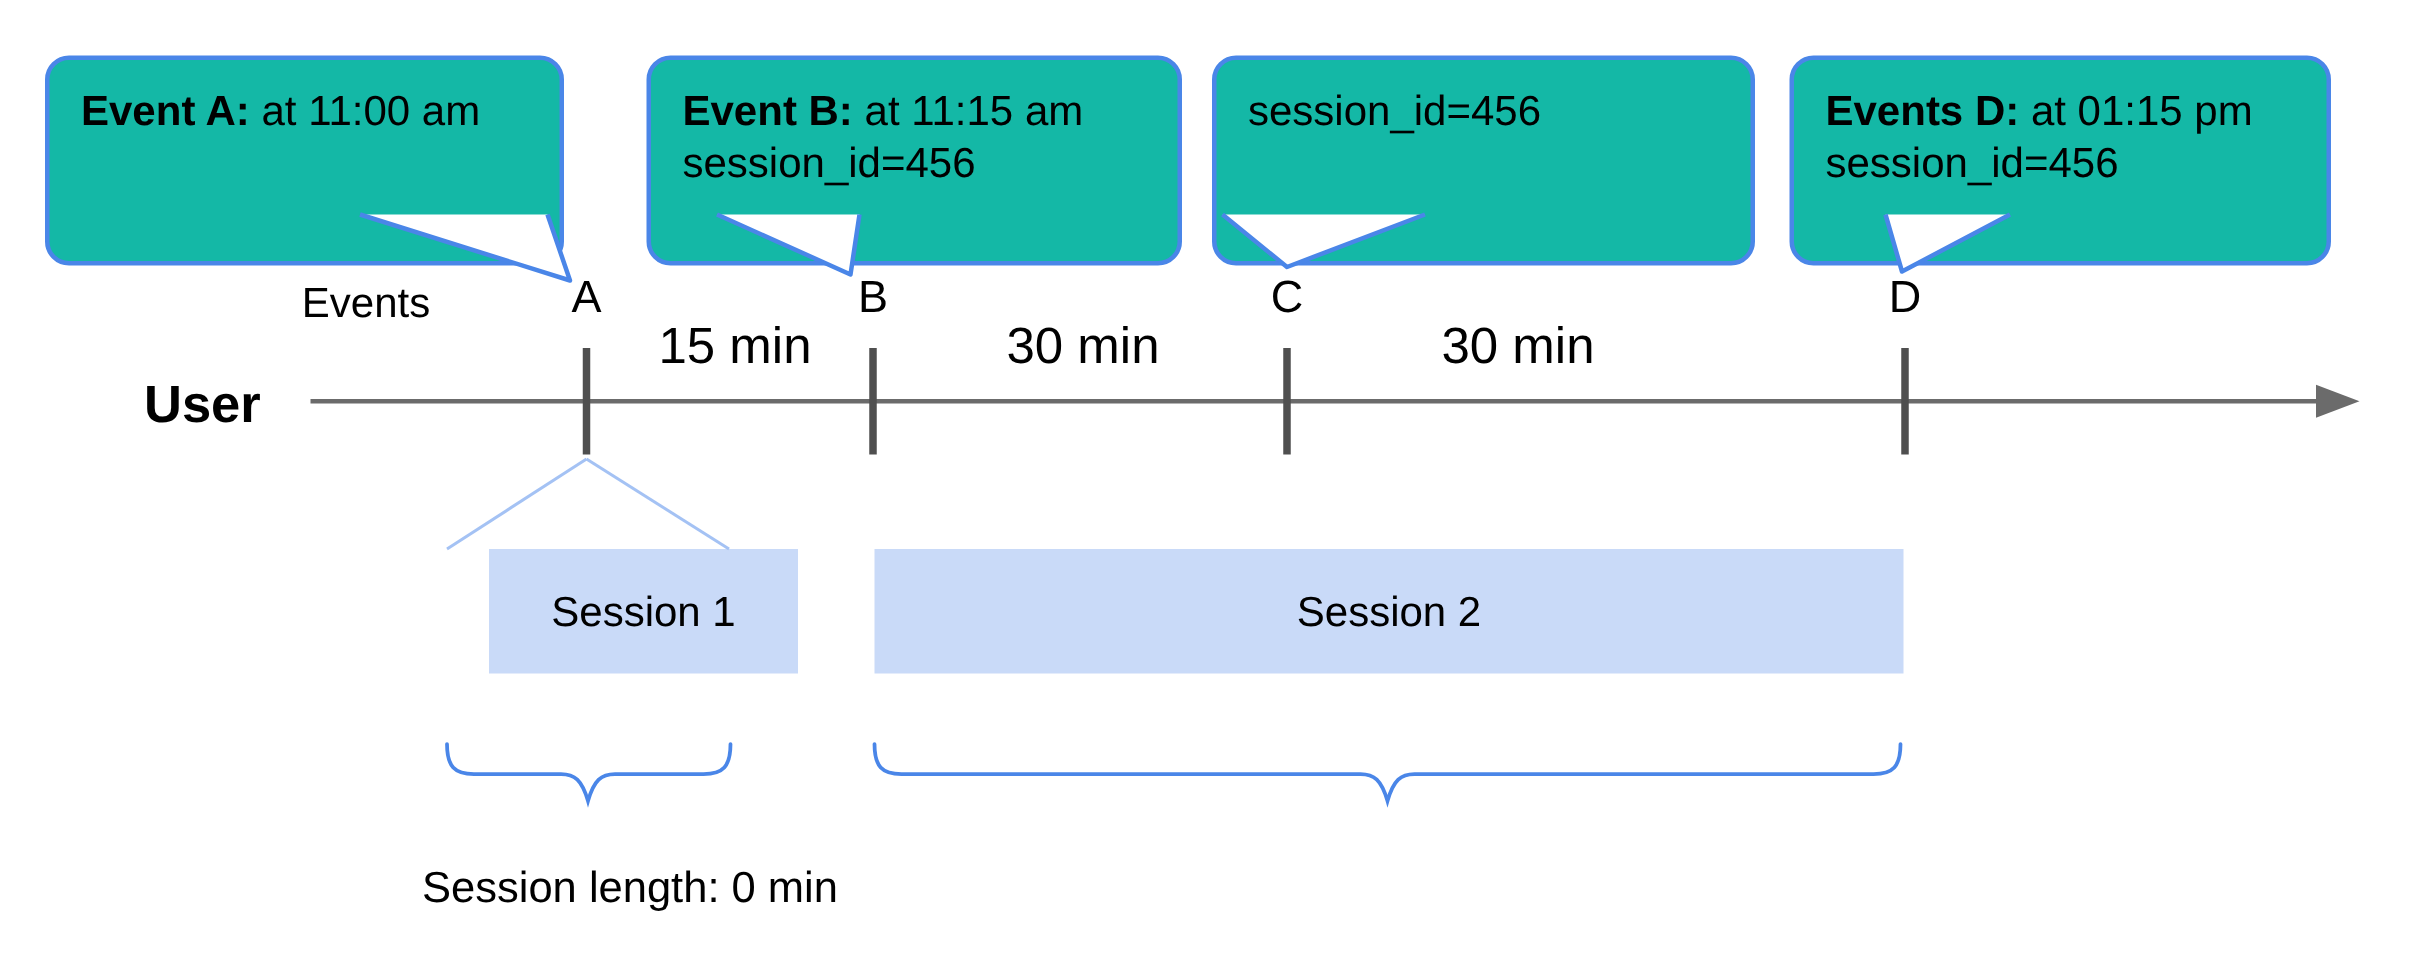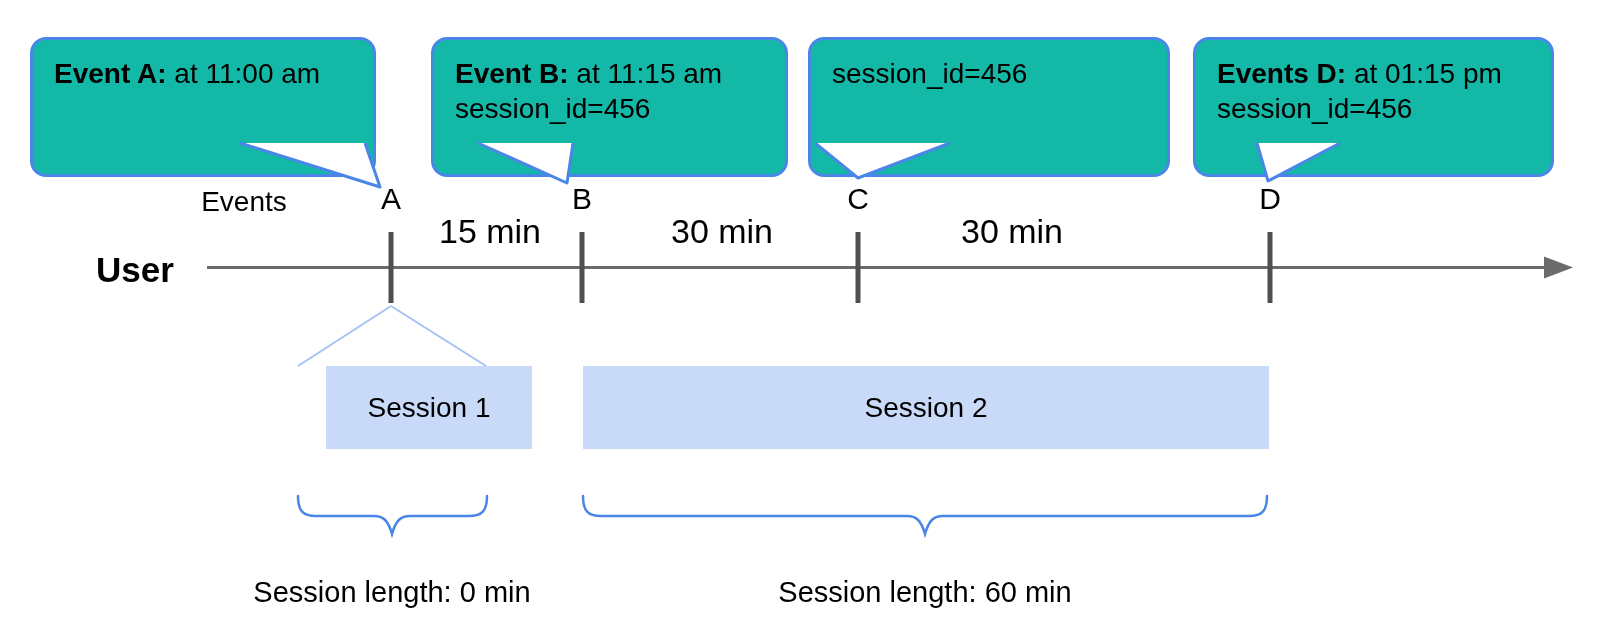--- a/index.html
+++ b/index.html
@@ -31,21 +31,21 @@
   .funnel{stroke:var(--funnel-stroke);stroke-width:2;fill:none;}
   .brace{stroke:var(--brace);stroke-width:2.5;fill:none;stroke-linecap:round;}
   .events-label{left:244px;top:186px;font-size:28px;}
   .user-label{left:96px;top:250px;font-size:35px;white-space:nowrap;font-weight:bold;}
   .marker{top:182px;font-size:30px;}
   .interval{top:212px;font-size:34px;}
   .session-box{
     position:absolute;top:366px;height:83px;background:var(--session-fill);
     display:flex;align-items:center;justify-content:center;font-size:28px;z-index:2;
   }
-  .length-label{top:576px;font-size:29px;}
+  .length-label{top:576px;font-size:29px;margin-left:28px;}
 </style>
 </head>
 <body>
 
 <div class="canvas">
 
   <div class="bubble" style="left:30px;top:37px;width:346px;">
     <div><b>Event A:</b> <span>at 11:00 am</span></div>
   </div>
   <div class="bubble" style="left:419px;top:37px;width:357px;margin-left:12px;">
@@ -73,21 +73,20 @@
   <div class="abs cx interval" style="left:1012px;">30 min</div>
 
   <div class="session-box" style="left:297px;width:206px;margin-left:29px;">
     <span>Session 1</span>
   </div>
   <div class="session-box" style="left:583px;width:686px;">
     <span>Session 2</span>
   </div>
 
   <div class="abs cx length-label" style="left:392px;">Session length: 0 min</div>
-  <div class="abs cx length-label" style="left:925px;">Session length: 60 min</div>
 
   <svg class="lines-layer" width="1614" height="642" viewBox="0 0 1614 642">
 
     <path class="tail" d="M 240,143 L 380,187 L 365,143"></path>
     <path class="tail" d="M 478,143 L 567,183 L 573,143"></path>
     <path class="tail" d="M 815,143 L 858,178 L 950,143"></path>
     <path class="tail" d="M 1257,143 L 1268,181 L 1340,143"></path>
 
     <path class="axis-line" d="M 207,267.5 H 1548"></path>
     <polygon class="arrowhead" points="1544,256.5 1573,267.5 1544,278.5"></polygon>

